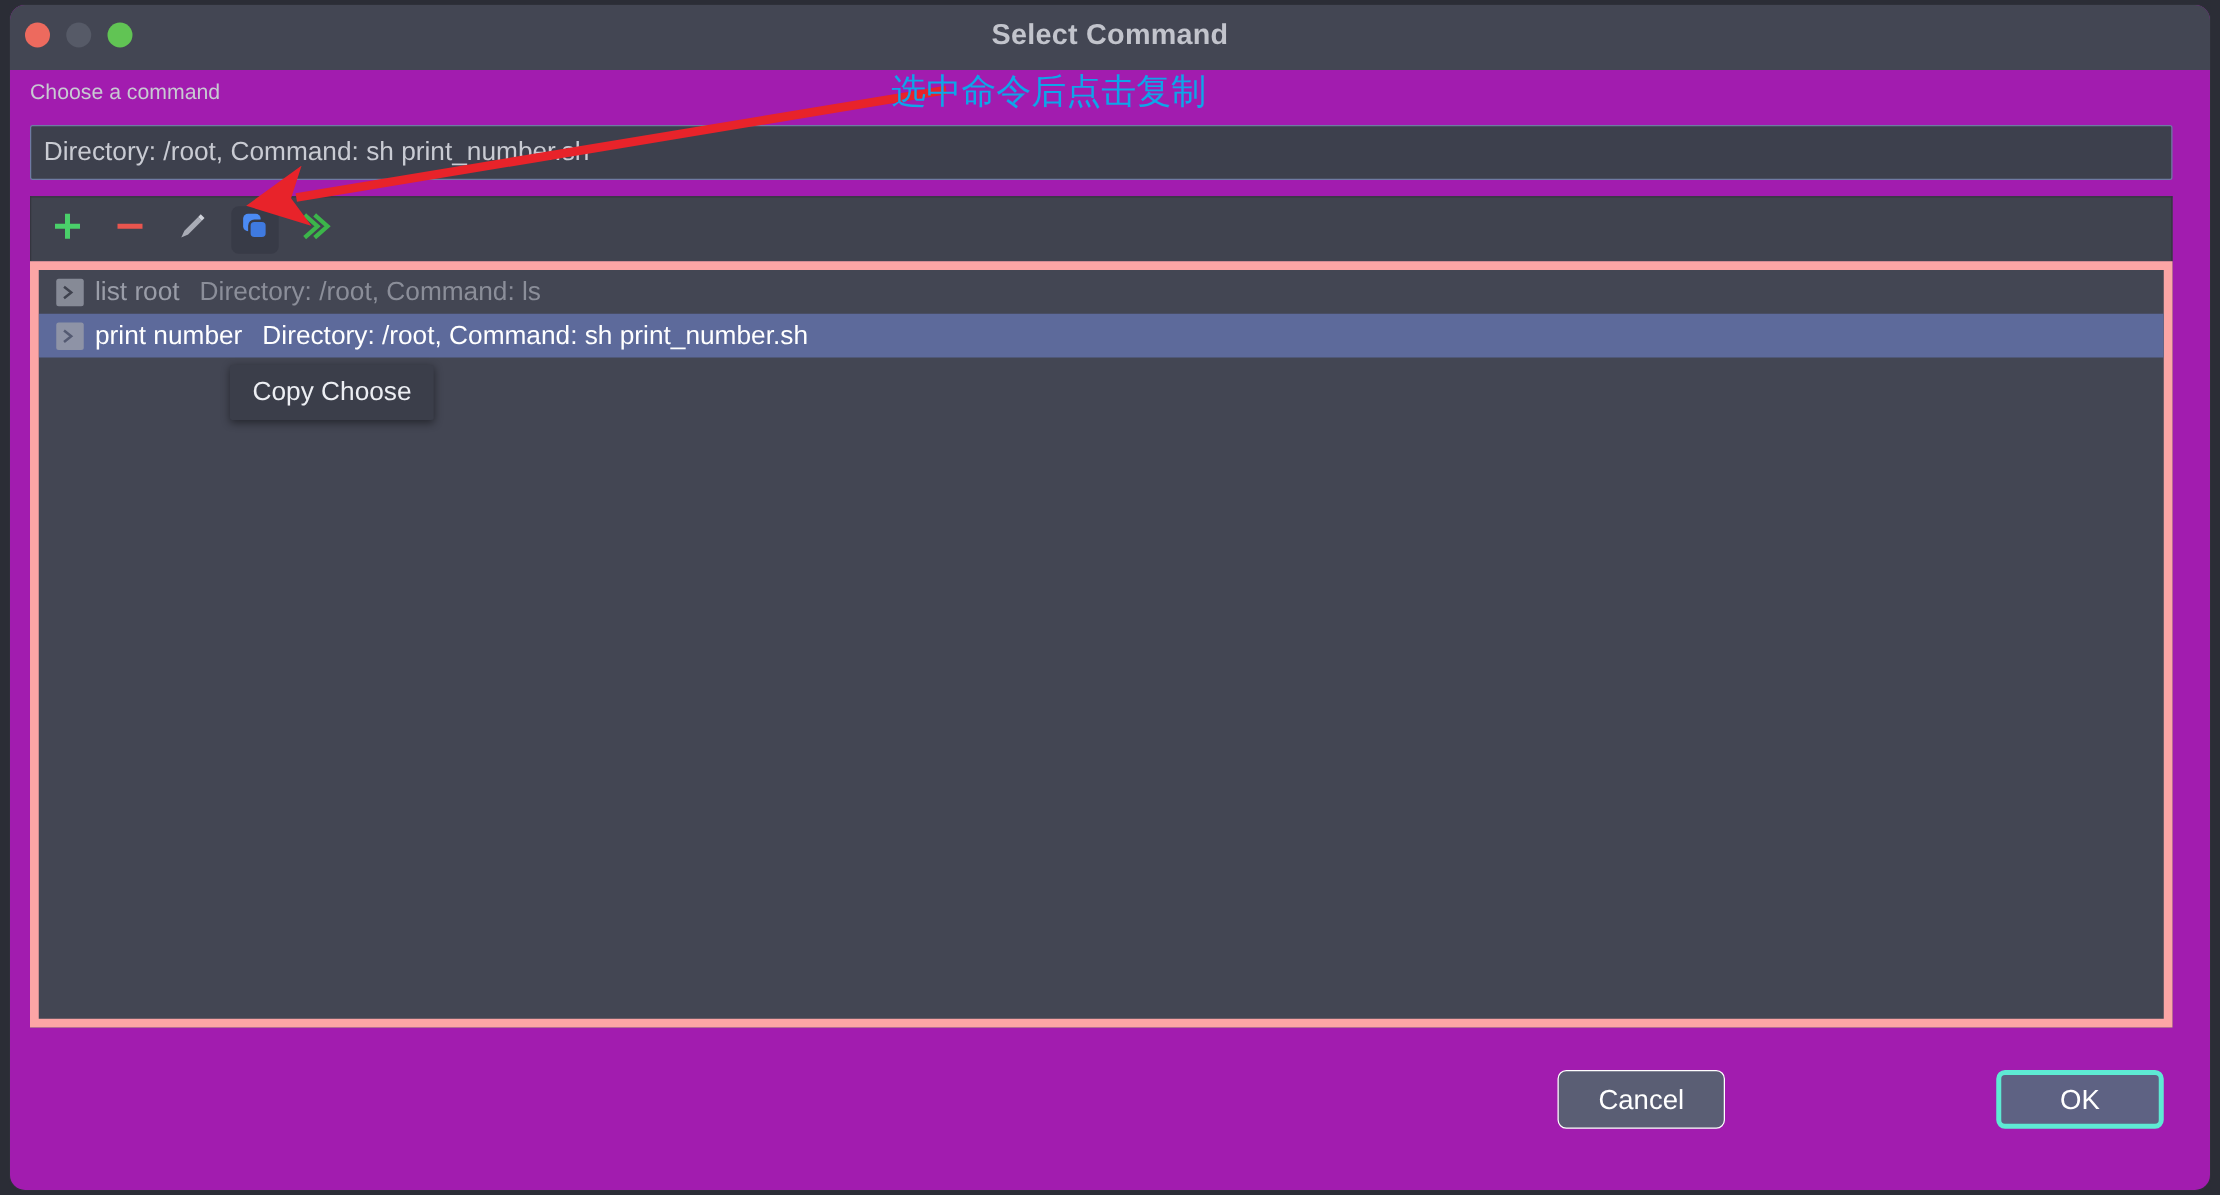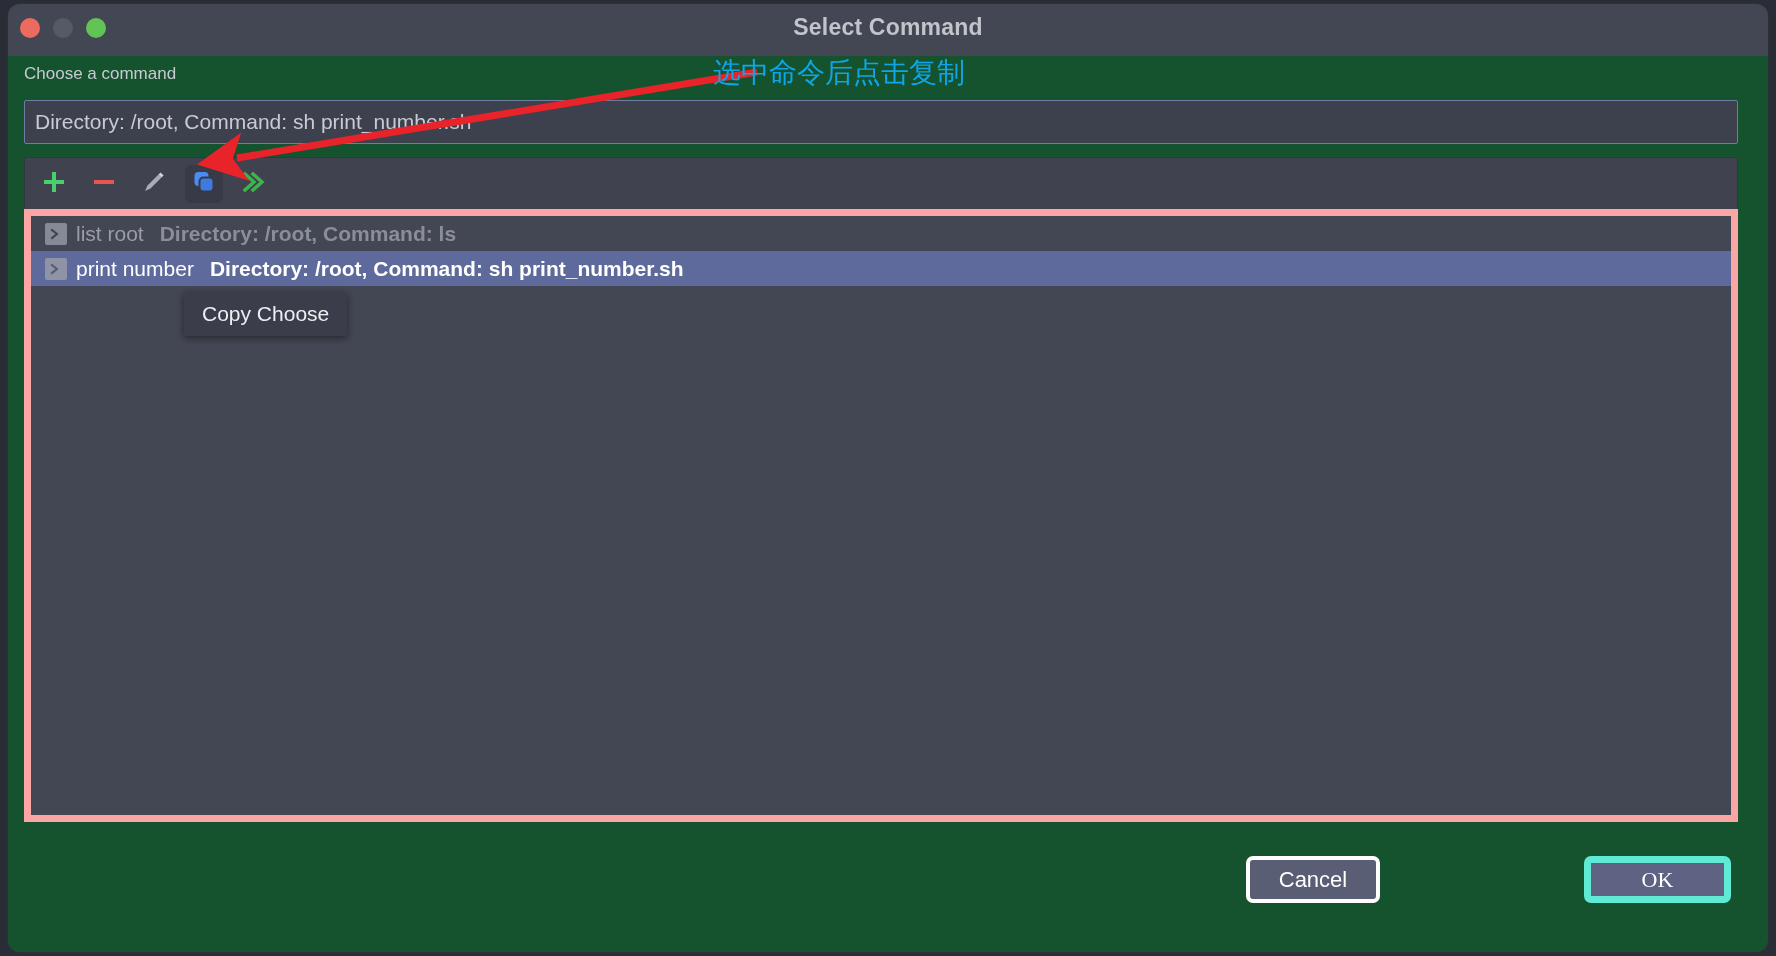--- a/index.html
+++ b/index.html
@@ -13,21 +13,21 @@
     font-family: "Liberation Sans", sans-serif;
   }
 
   
   #window {
     position: absolute;
     left: 8px;
     top: 4px;
     width: 1760px;
     height: 948px;
-    background: #14532d;
+    background: #a21caf;
     border-radius: 12px;
     box-shadow: 0 0 0 1px #2e3039;
     overflow: hidden;
   }
 
   
   #titlebar {
     position: absolute;
     left: 0; top: 0;
     width: 100%;
@@ -173,21 +173,20 @@
   .row-name {
     font-size: 21px;
     color: #9a9da8;
     white-space: nowrap;
   }
   .row-desc {
     font-size: 21px;
     color: #8b8e99;
     margin-left: 16px;
     white-space: nowrap;
-    font-weight: bold;
   }
   .list-row.selected .row-name,
   .list-row.selected .row-desc {
     color: #ffffff;
   }
 
   
   #tooltip {
     position: absolute;
     left: 176px;
@@ -219,28 +218,27 @@
     display: flex;
     align-items: center;
     justify-content: center;
     font-size: 22px;
     color: #ffffff;
     background: #5a5e74;
   }
   #cancel-button {
     right: 388px;
     width: 134px;
-    border: 4px solid #ffffff;
+    border: 1px solid #ffffff;
   }
   #ok-button {
     right: 37px;
-    width: 147px;
-    border: 7px solid #5eead4;
+    width: 134px;
+    border: 4px solid #5eead4;
     background: #5e6283;
-    font-family: Liberation Serif, serif;
   }
 
   
   #annotation {
     position: absolute;
     left: 0; top: 0;
     width: 1776px;
     height: 956px;
     pointer-events: none;
     z-index: 60;

